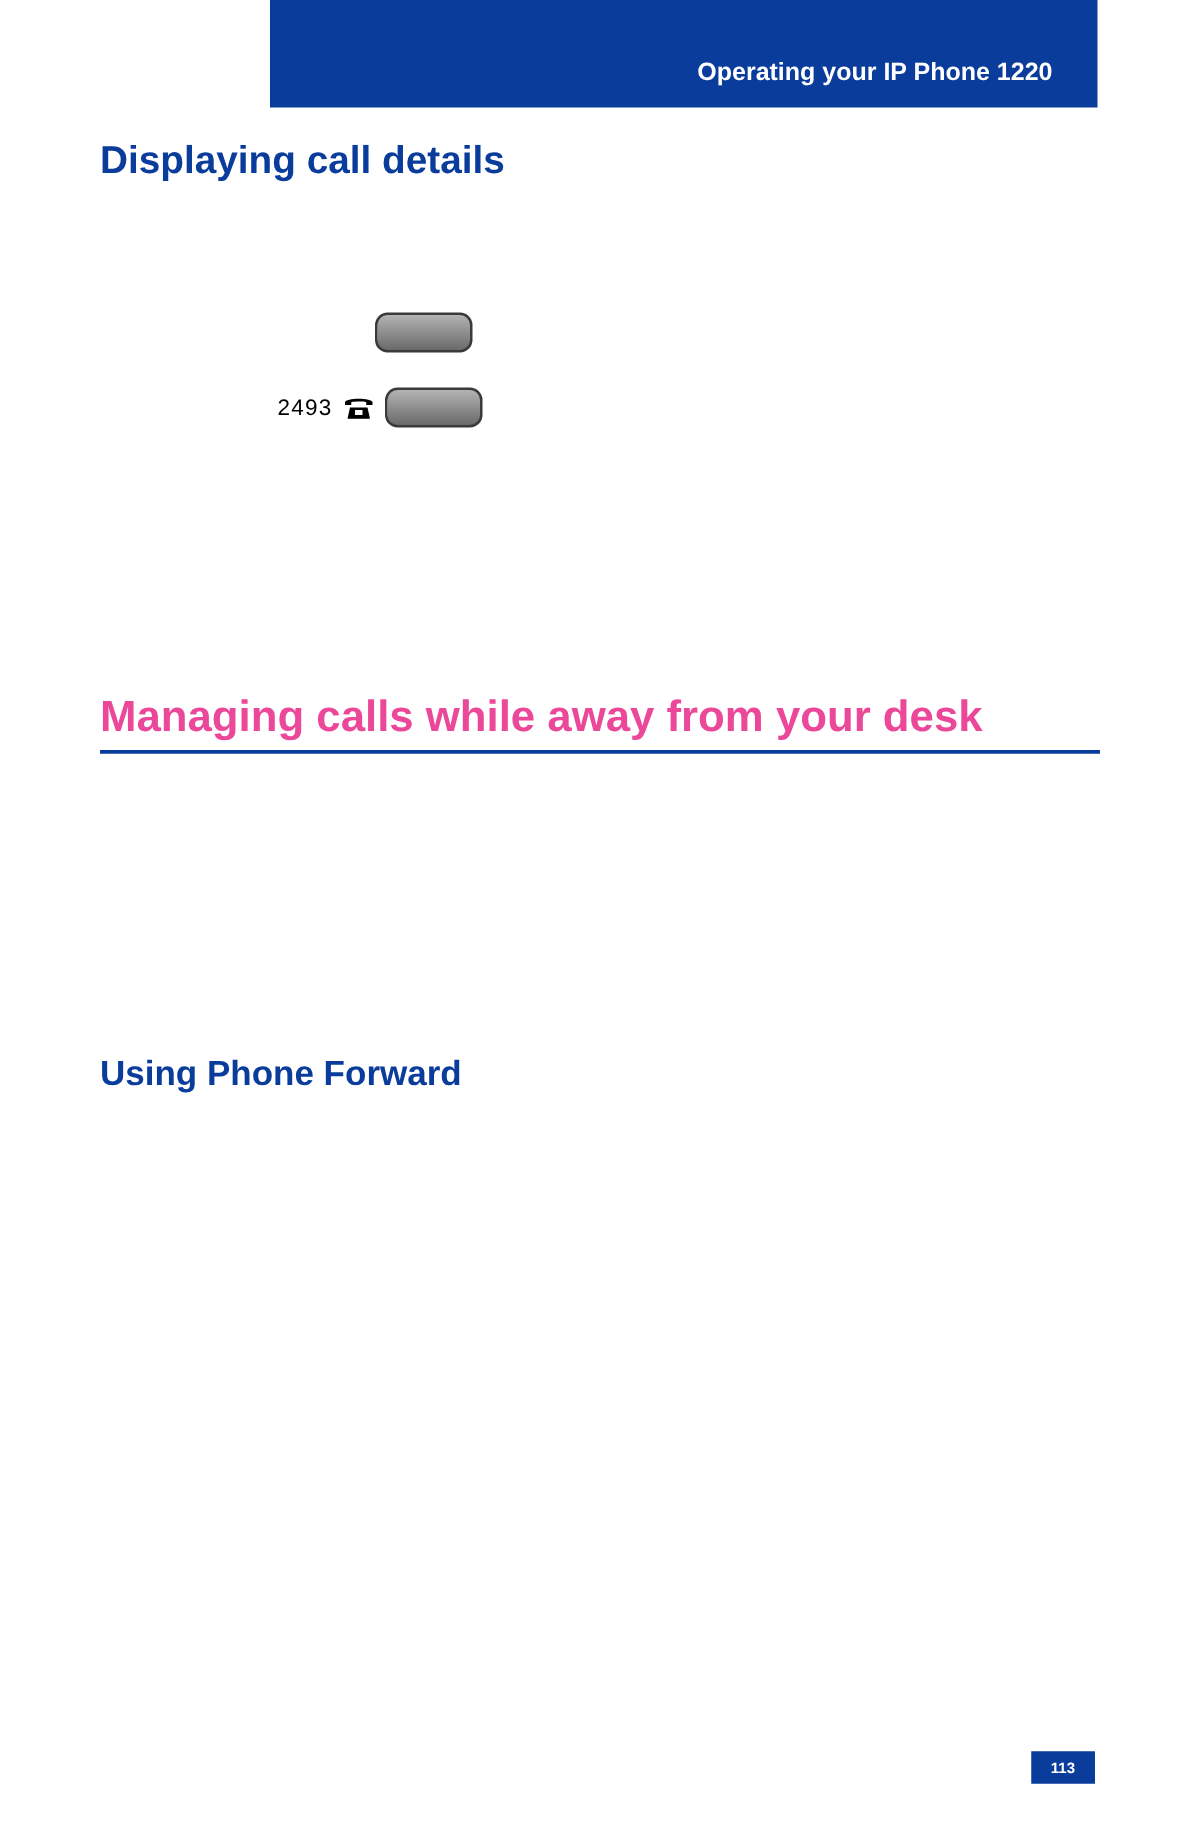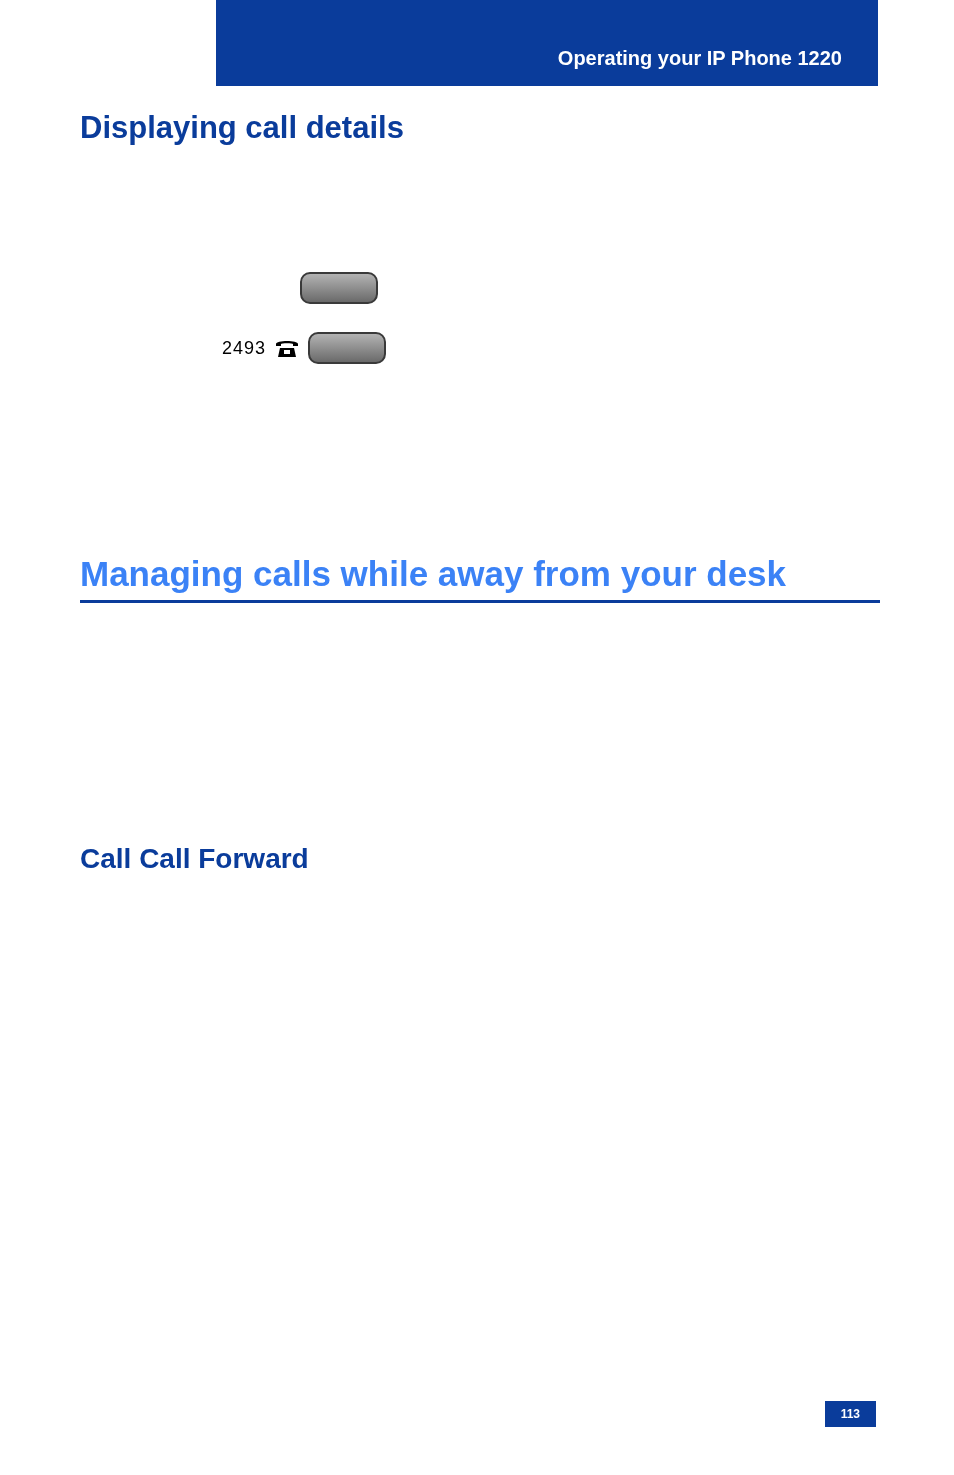--- a/index.html
+++ b/index.html
@@ -36,21 +36,21 @@
     position: absolute;
     top: 110px;
     left: 0;
     color: #0a3c9b;
     font-weight: bold;
     font-size: 31px;
   }
   
   .key-group {
     position: absolute;
-    top: 272px;
+    top: 250px;
     left: 142px;
   }
   .soft-key {
     width: 78px;
     height: 32px;
     background: linear-gradient(to bottom, #b3b3b3, #6a6a6a);
     border: 2px solid #3a3a3a;
     border-radius: 10px;
     display: block;
   }
@@ -67,21 +67,21 @@
     color: #000;
     letter-spacing: 1px;
   }
   .phone-icon svg { width: 26px; height: 22px; display: block; }
   
   .h-managing {
     position: absolute;
     top: 554px;
     left: 0;
     width: 800px;
-    color: #3b82f6;
+    color: #ec4899;
     font-weight: bold;
     font-size: 35px;
     padding-bottom: 6px;
     border-bottom: 3px solid #0a3c9b;
   }
   
   .h-using {
     position: absolute;
     top: 843px;
     left: 0;
@@ -122,17 +122,17 @@
           <path d="M6 11 L20 11 L22 20 L4 20 Z" fill="#000"></path>
           <rect x="10" y="13" width="6" height="4" fill="#fff"></rect>
         </svg>
       </span>
       <div class="soft-key"></div>
     </div>
   </div>
 
   <h1 class="h-managing">Managing calls while away from your desk</h1>
 
-  <h2 class="h-using">Call Call Forward</h2>
+  <h2 class="h-using">Using Phone Forward</h2>
 
 </div>
 
 <div class="page-number-box">113</div>
 
 </body></html>

